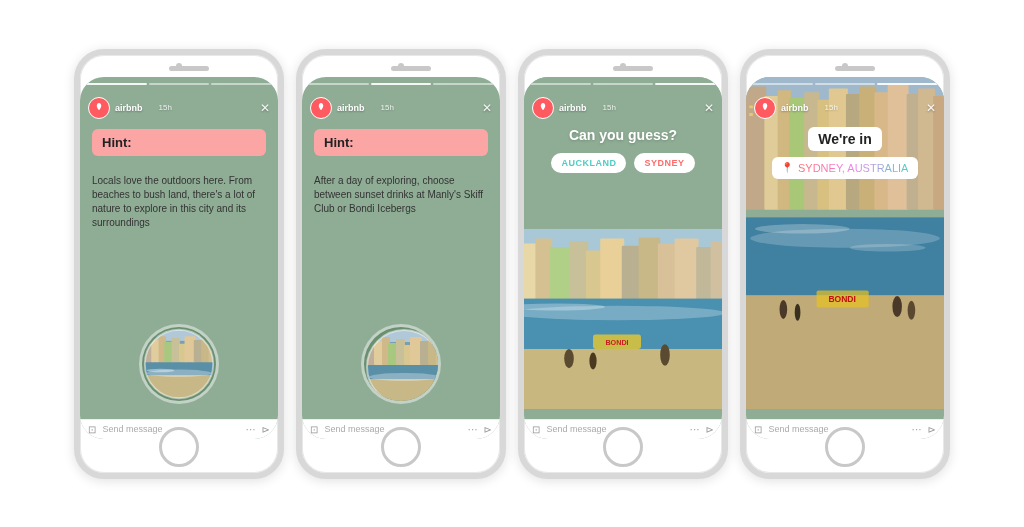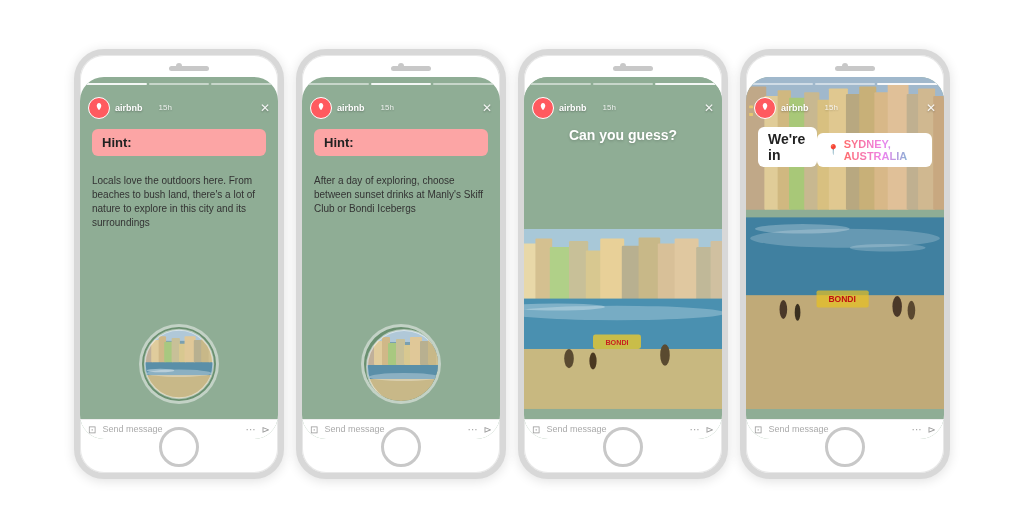--- a/index.html
+++ b/index.html
@@ -278,21 +278,21 @@
       display: flex;
       align-items: center;
       gap: 4px;
       margin: 0 auto;
     }
     .location-pin {
       font-size: 10px;
     }
     .location-text {
       font-size: 11px;
-      font-weight: 700;
+      font-weight: 400;
       background: linear-gradient(90deg, #ff6b6b, #ee82ee, #4ecdc4);
       -webkit-background-clip: text;
       -webkit-text-fill-color: transparent;
       background-clip: text;
     }
     
     .airbnb-logo {
       width: 12px;
       height: 12px;
     }
@@ -493,20 +493,24 @@
               <path d="M12 2C9.5 2 7.5 4.5 7.5 7.5c0 2.5 1.5 5 4.5 9 3-4 4.5-6.5 4.5-9C16.5 4.5 14.5 2 12 2z"></path>
             </svg>
           </div>
           <span class="story-user">airbnb</span>
           <span class="story-time">15h</span>
           <span class="story-close">✕</span>
         </div>
 
         <div style="position:absolute;top:50px;left:0;right:0;z-index:5;padding:0 0;">
           <div class="guess-title">Can you guess?</div>
+          <div class="guess-buttons">
+            <div class="guess-btn auckland">AUCKLAND</div>
+            <div class="guess-btn sydney">SYDNEY</div>
+          </div>
         </div>
 
         <div class="story-footer" style="position:absolute;bottom:0;left:0;right:0;z-index:5;">
           <span class="camera-icon">⊡</span>
           <span class="send-message-input">Send message</span>
           <span class="dots-icon">···</span>
           <span class="send-icon">⊳</span>
         </div>
       </div>
     </div>
@@ -569,21 +573,21 @@
           <div class="airbnb-avatar">
             <svg class="airbnb-logo" viewBox="0 0 24 24" fill="white">
               <path d="M12 2C9.5 2 7.5 4.5 7.5 7.5c0 2.5 1.5 5 4.5 9 3-4 4.5-6.5 4.5-9C16.5 4.5 14.5 2 12 2z"></path>
             </svg>
           </div>
           <span class="story-user">airbnb</span>
           <span class="story-time">15h</span>
           <span class="story-close">✕</span>
         </div>
 
-        <div style="position:absolute;top:50px;left:0;right:0;z-index:5;padding:0 12px;display:flex;flex-direction:row;align-items:center;">
+        <div style="position:absolute;top:50px;left:0;right:0;z-index:5;padding:0 12px;display:flex;flex-direction:column;align-items:center;">
           <div class="were-in-card">We're in</div>
           <div class="location-tag">
             <span class="location-pin">📍</span>
             <span class="location-text">SYDNEY, AUSTRALIA</span>
           </div>
         </div>
 
         <div class="story-footer" style="position:absolute;bottom:0;left:0;right:0;z-index:5;">
           <span class="camera-icon">⊡</span>
           <span class="send-message-input">Send message</span>

